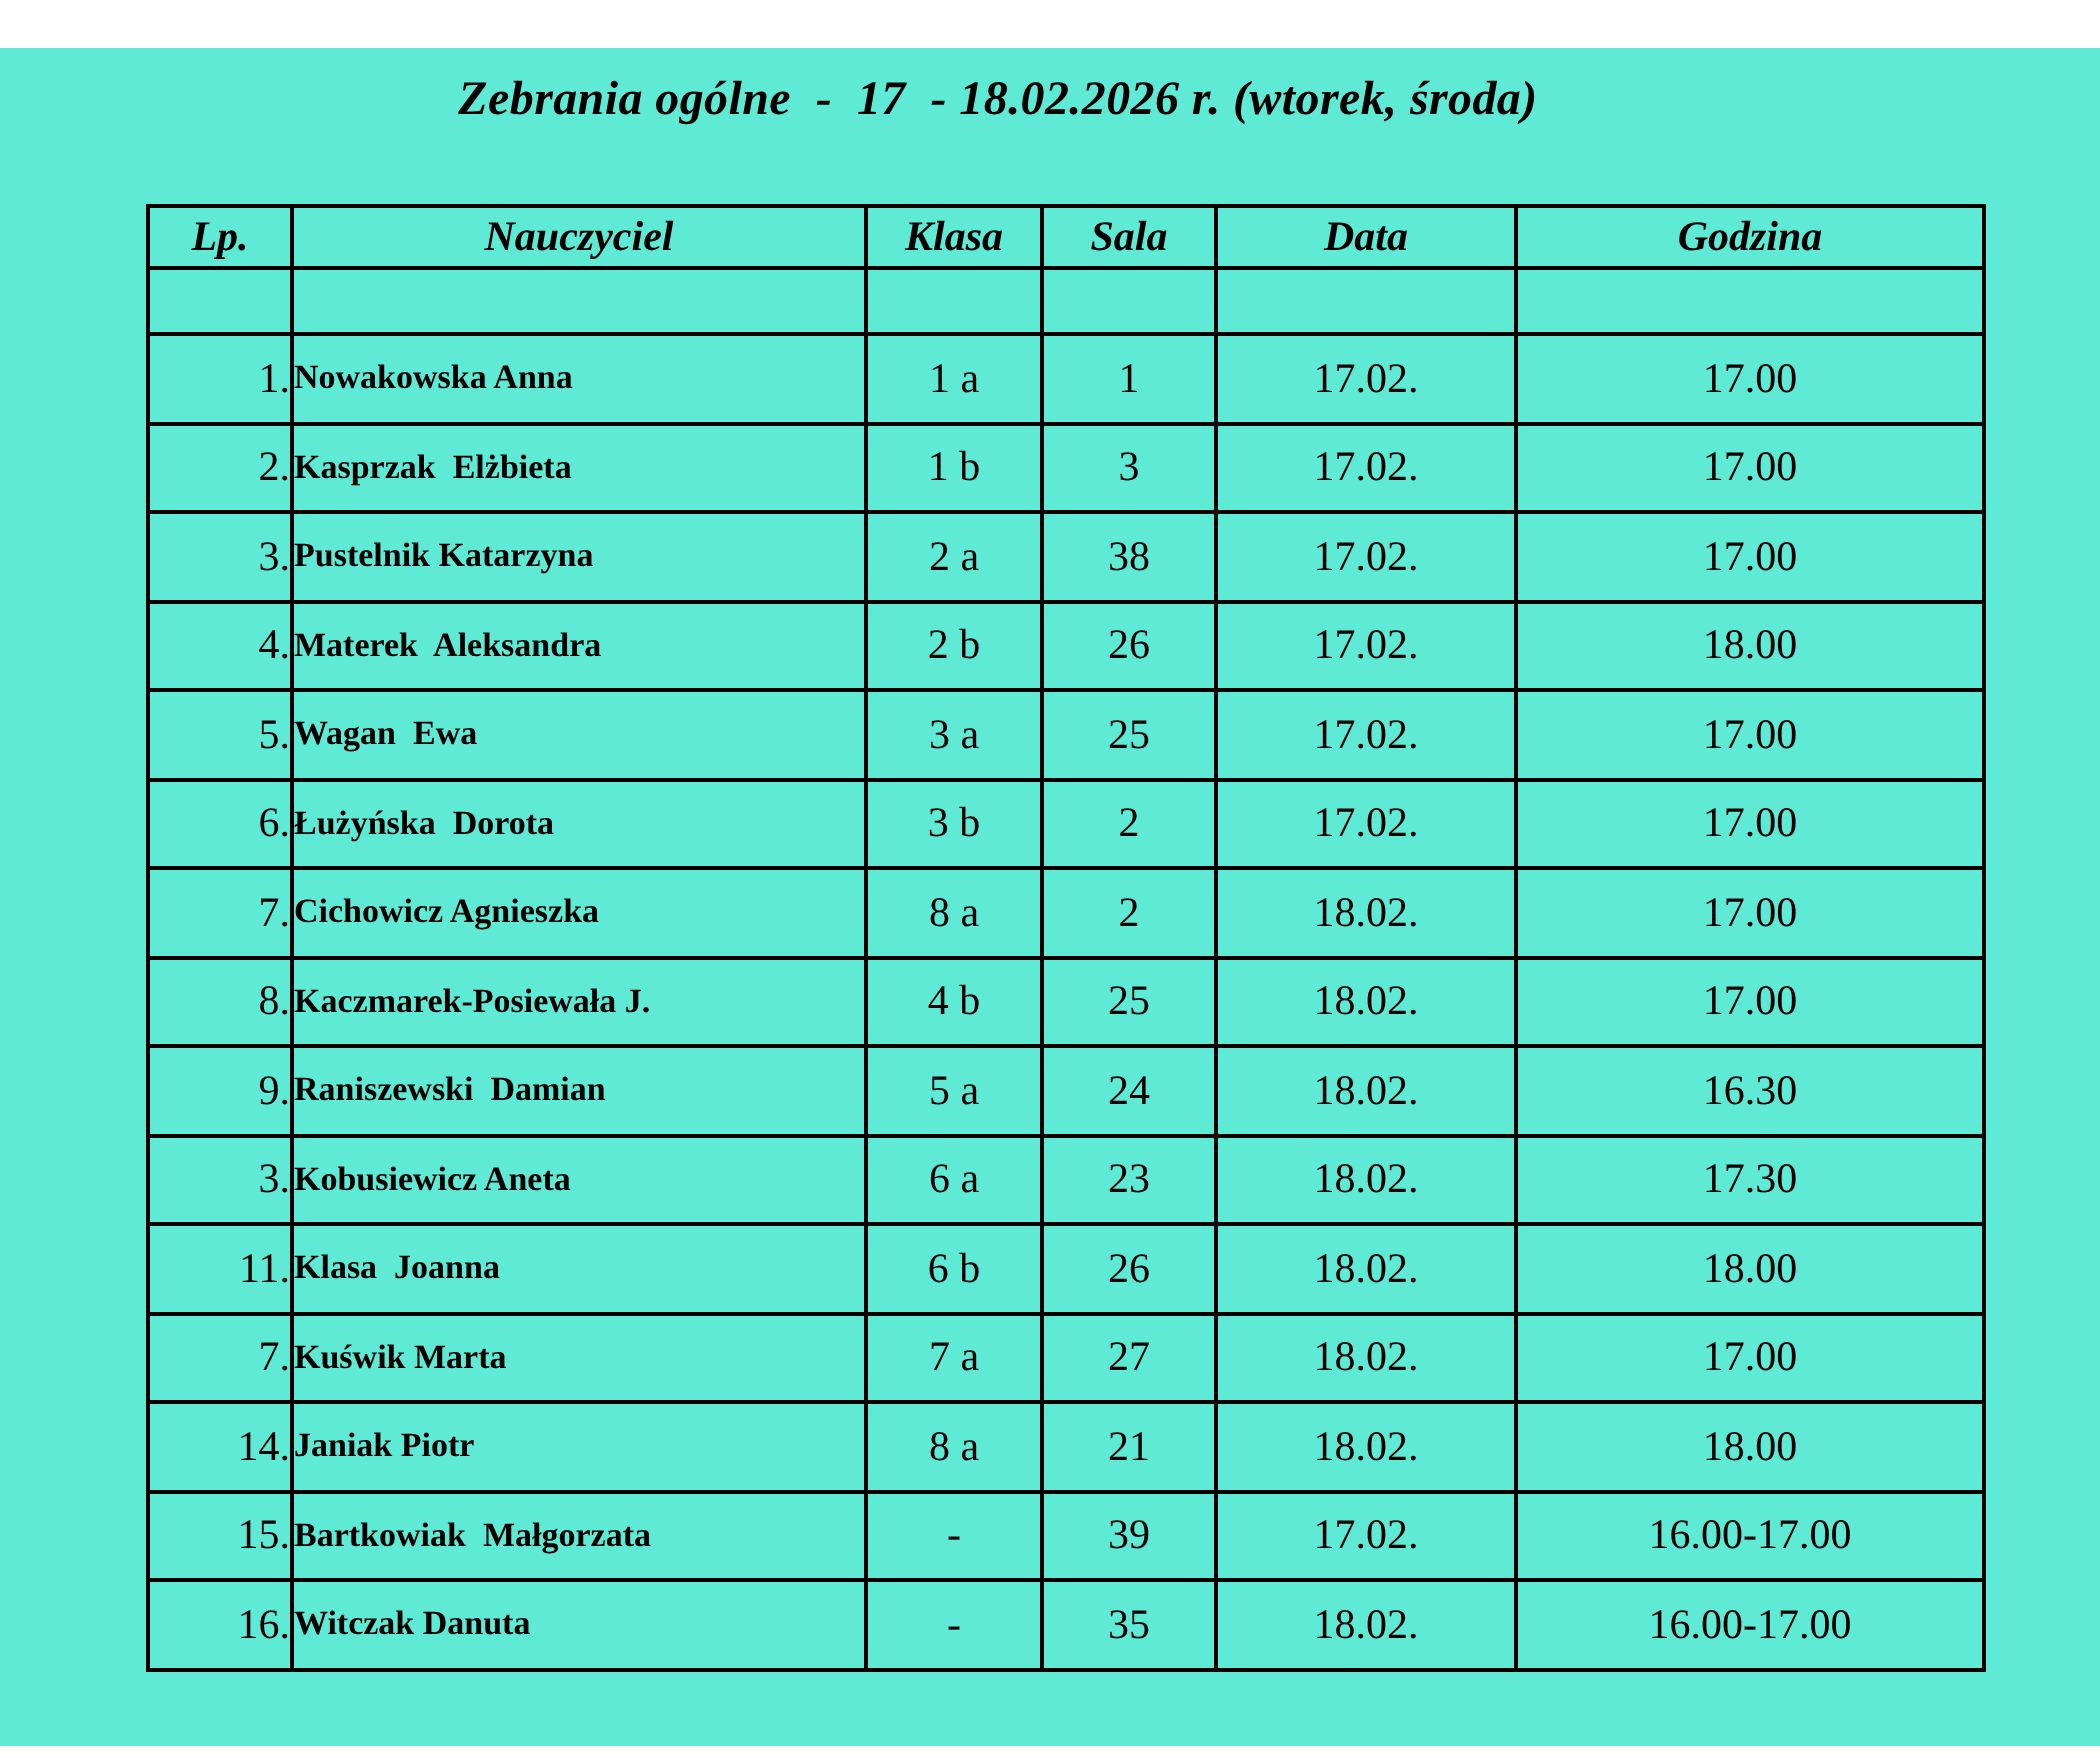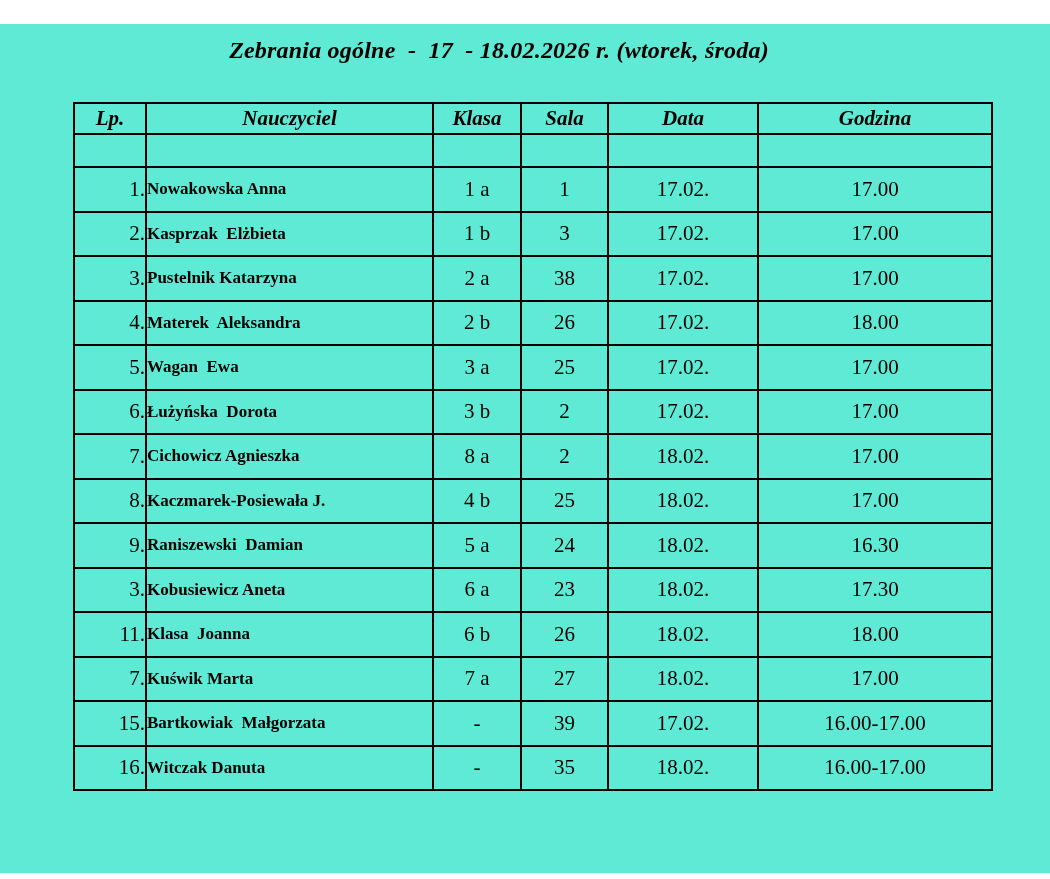--- a/index.html
+++ b/index.html
@@ -198,20 +198,28 @@
         </tr>
         <tr class="data-row">
           <td class="cell-lp">7.</td>
           <td class="cell-name">Kuświk Marta</td>
           <td class="cell-center">7 a</td>
           <td class="cell-center">27</td>
           <td class="cell-center">18.02.</td>
           <td class="cell-center">17.00</td>
         </tr>
         <tr class="data-row">
+          <td class="cell-lp">14.</td>
+          <td class="cell-name">Janiak Piotr</td>
+          <td class="cell-center">8 a</td>
+          <td class="cell-center">21</td>
+          <td class="cell-center">18.02.</td>
+          <td class="cell-center">18.00</td>
+        </tr>
+        <tr class="data-row">
           <td class="cell-lp">15.</td>
           <td class="cell-name">Bartkowiak  Małgorzata</td>
           <td class="cell-center">-</td>
           <td class="cell-center">39</td>
           <td class="cell-center">17.02.</td>
           <td class="cell-center">16.00-17.00</td>
         </tr>
         <tr class="data-row">
           <td class="cell-lp">16.</td>
           <td class="cell-name">Witczak Danuta</td>

